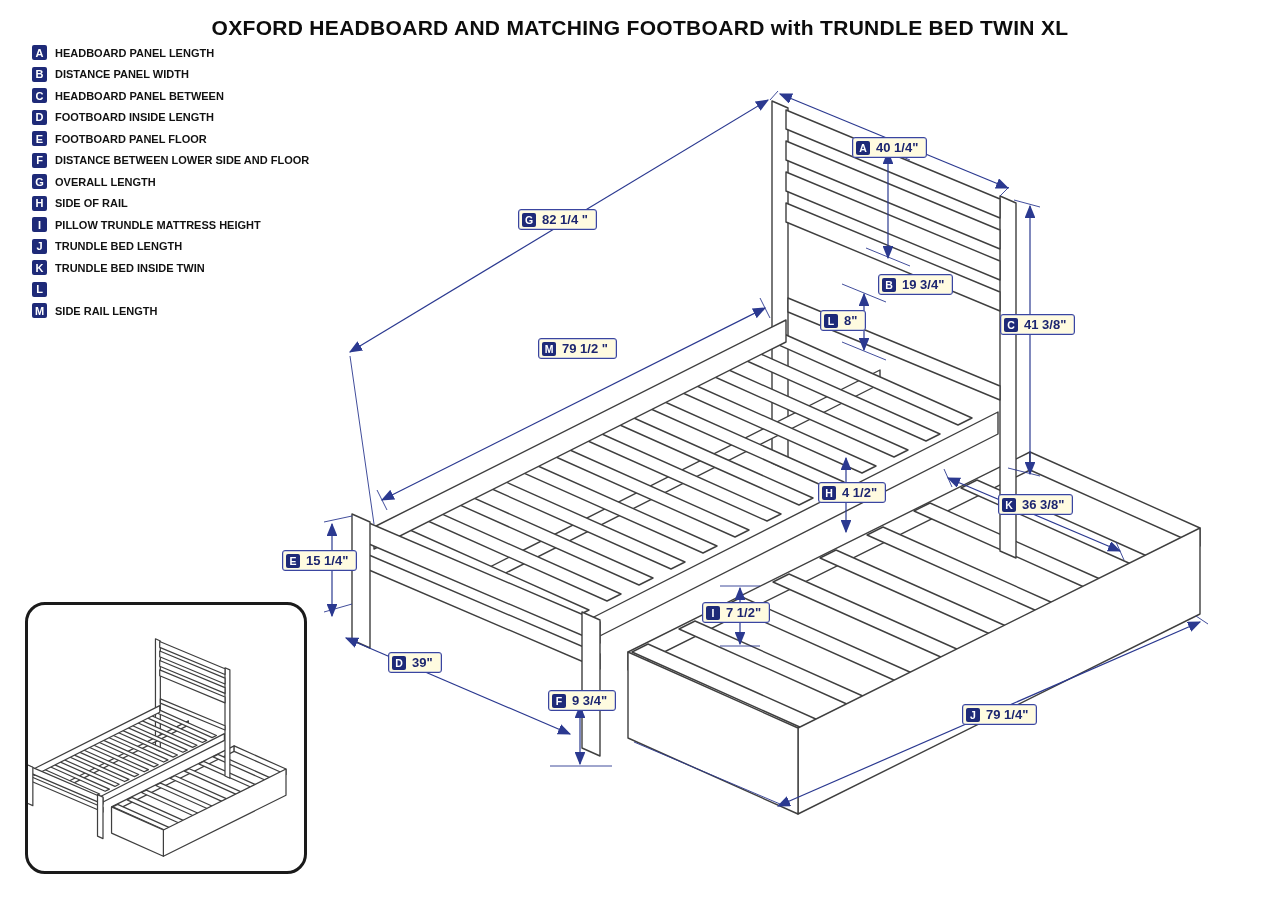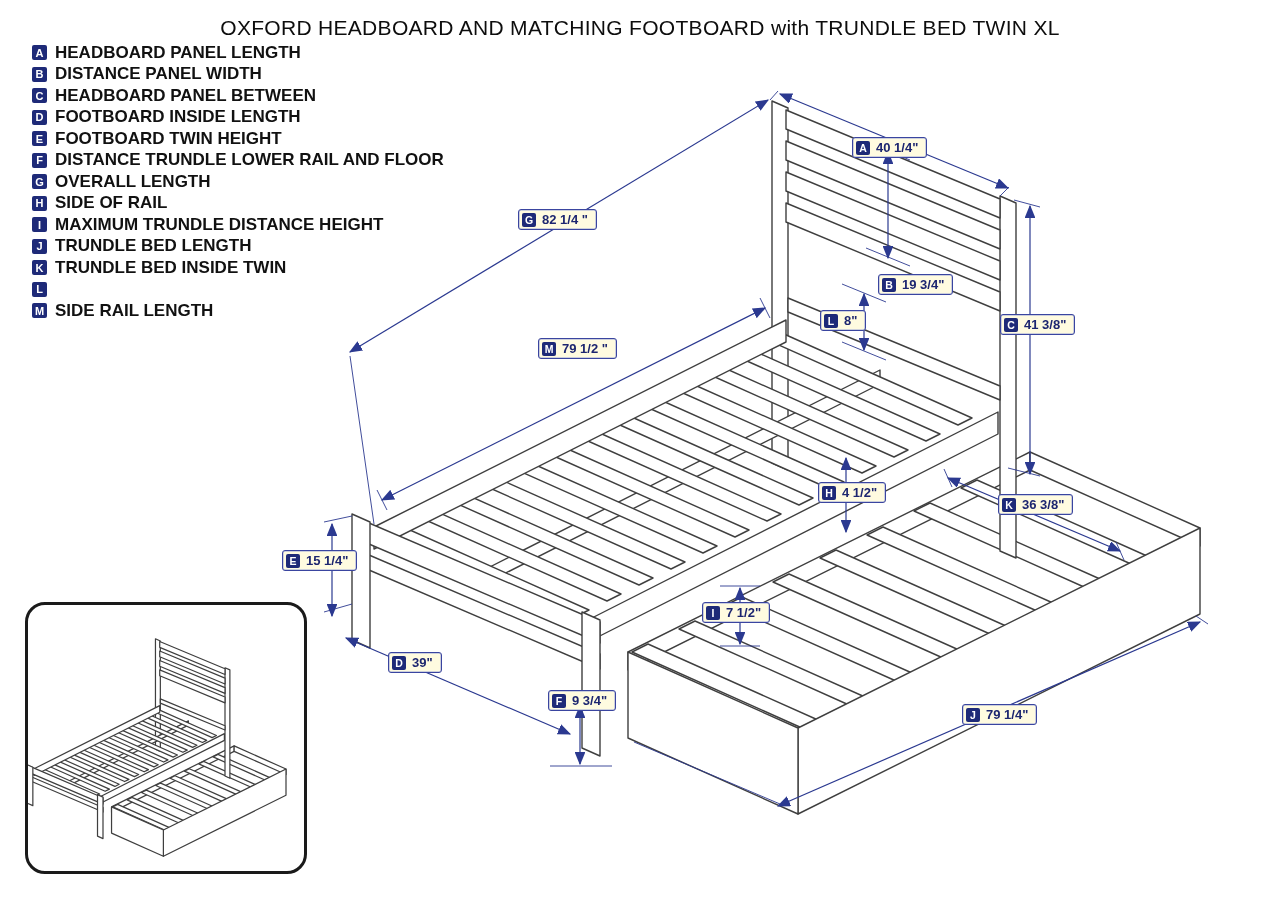--- a/index.html
+++ b/index.html
@@ -1,25 +1,25 @@
 <!DOCTYPE html>
 <html><head>
 <meta charset="utf-8">
 <style>
   html,body{margin:0;padding:0;background:#ffffff;}
   .page{position:relative;width:1280px;height:904px;background:#ffffff;overflow:hidden;
         font-family:"Liberation Sans", sans-serif;}
   .page-title{position:absolute;left:0;top:16px;width:1280px;text-align:center;
-        font-size:21px;font-weight:normal;color:#0d0d0d;letter-spacing:.3px;}
+        font-size:21px;font-weight:bold;color:#0d0d0d;letter-spacing:.3px;}
   .legend{position:absolute;left:32px;top:42px;}
   .legend-item{display:flex;align-items:center;gap:8px;height:21.5px;}
   .key-badge{display:inline-flex;align-items:center;justify-content:center;
         width:15px;height:15px;background:#1e2a78;color:#ffffff;font-size:11px;
         font-weight:bold;border-radius:2px;flex:0 0 auto;}
-  .legend-label{font-size:17px;font-weight:bold;color:#111111;white-space:nowrap;}
+  .legend-label{font-size:11px;font-weight:bold;color:#111111;white-space:nowrap;}
   .diagram-svg{position:absolute;left:0;top:0;}
   .callout{position:absolute;display:inline-flex;align-items:center;gap:6px;
         padding:2px 8px 2px 3px;background:#fffbe0;border:1px solid #3a45a0;
         border-radius:3px;box-shadow:0 0 0 .5px #9aa3d6 inset;}
   .callout .key-badge{width:14px;height:14px;font-size:10.5px;}
   .callout .dim-value{font-size:13px;font-weight:bold;color:#1d2670;white-space:pre;}
   .inset-frame{position:absolute;left:25px;top:602px;width:282px;height:272px;
         border:3px solid #1a1a1a;border-radius:20px;box-sizing:border-box;}
 </style>
 </head>
@@ -149,37 +149,37 @@
     <div class="legend-item">
         <span class="key-badge">C</span>
         <span class="legend-label">HEADBOARD PANEL BETWEEN</span>
       </div>
     <div class="legend-item">
         <span class="key-badge">D</span>
         <span class="legend-label">FOOTBOARD INSIDE LENGTH</span>
       </div>
     <div class="legend-item">
         <span class="key-badge">E</span>
-        <span class="legend-label">FOOTBOARD TWIN HEIGHT</span>
+        <span class="legend-label">FOOTBOARD PANEL FLOOR</span>
       </div>
     <div class="legend-item">
         <span class="key-badge">F</span>
-        <span class="legend-label">DISTANCE TRUNDLE LOWER RAIL AND FLOOR</span>
+        <span class="legend-label">DISTANCE BETWEEN LOWER SIDE AND FLOOR</span>
       </div>
     <div class="legend-item">
         <span class="key-badge">G</span>
         <span class="legend-label">OVERALL LENGTH</span>
       </div>
     <div class="legend-item">
         <span class="key-badge">H</span>
         <span class="legend-label">SIDE OF RAIL</span>
       </div>
     <div class="legend-item">
         <span class="key-badge">I</span>
-        <span class="legend-label">MAXIMUM TRUNDLE DISTANCE HEIGHT</span>
+        <span class="legend-label">PILLOW TRUNDLE MATTRESS HEIGHT</span>
       </div>
     <div class="legend-item">
         <span class="key-badge">J</span>
         <span class="legend-label">TRUNDLE BED LENGTH</span>
       </div>
     <div class="legend-item">
         <span class="key-badge">K</span>
         <span class="legend-label">TRUNDLE BED INSIDE TWIN</span>
       </div>
     <div class="legend-item">

